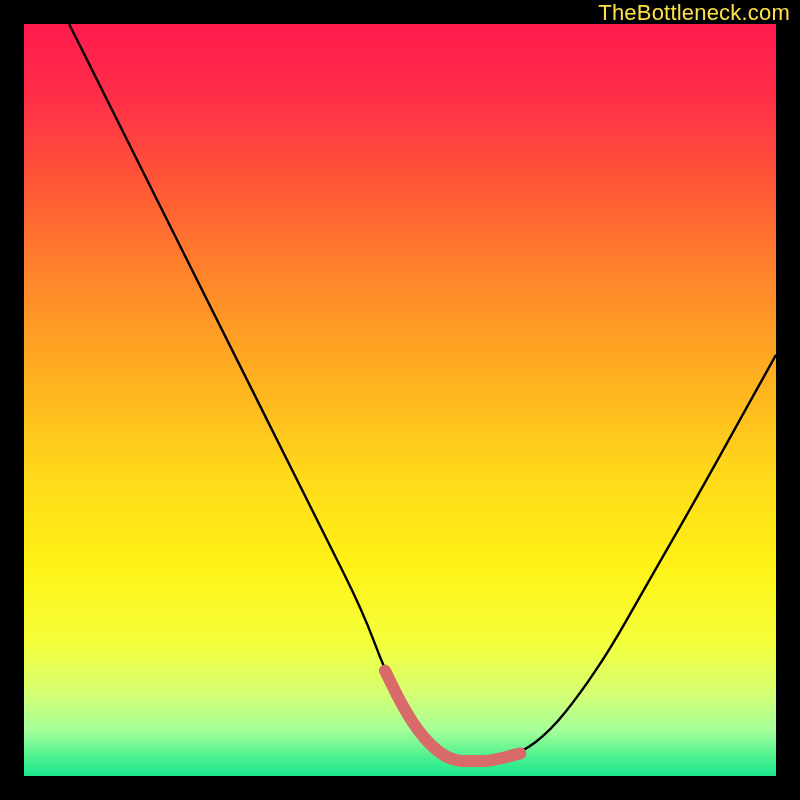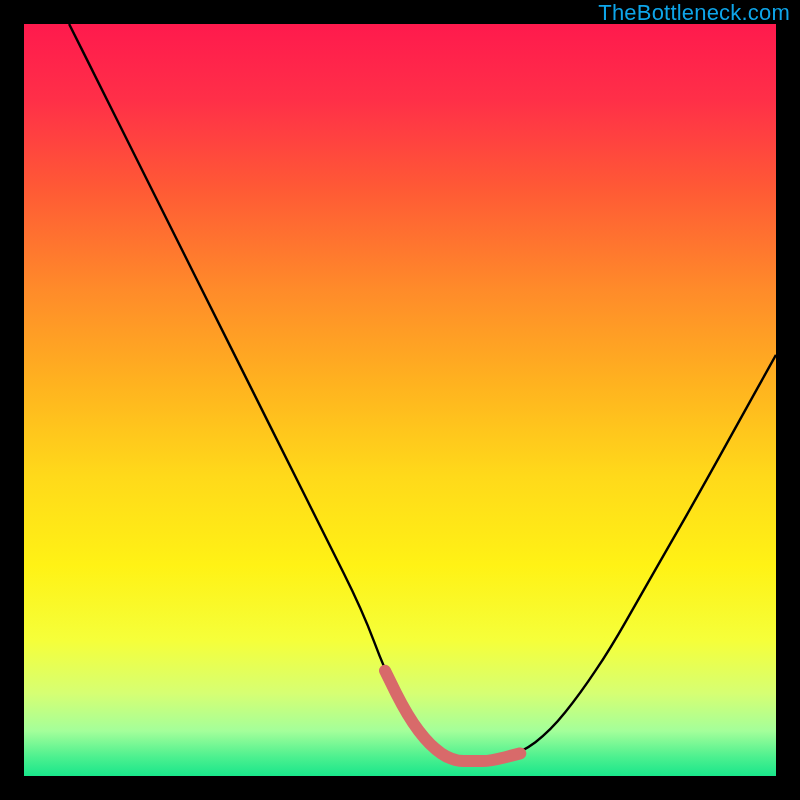--- a/index.html
+++ b/index.html
@@ -32,21 +32,21 @@
     left: 0; top: 0; width: 752px; height: 752px;
   }
   .curve-layer {
     position: absolute;
     left: 0; top: 0; width: 752px; height: 752px;
   }
   .watermark {
     position: absolute;
     top: 0;
     right: 10px;
-    color: #0ea5e9;
+    color: #fde047;
     font-size: 22px;
     font-weight: 500;
     letter-spacing: 0.2px;
     user-select: none;
   }
 </style>
 </head>
 <body>
 
 <div class="frame">

